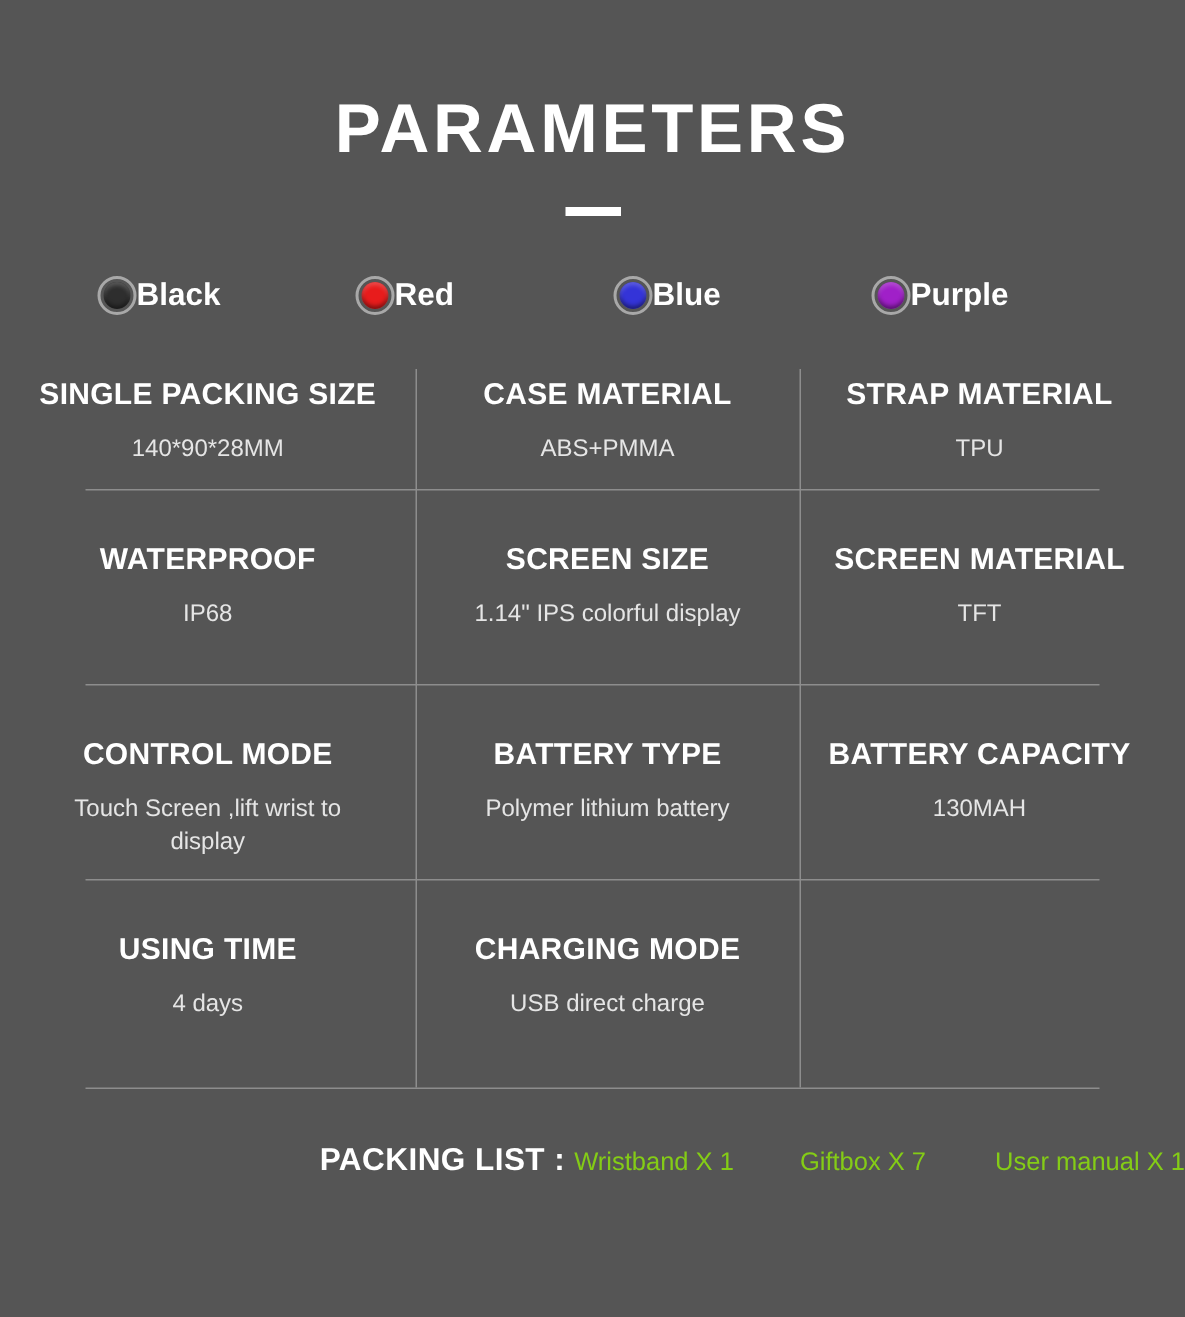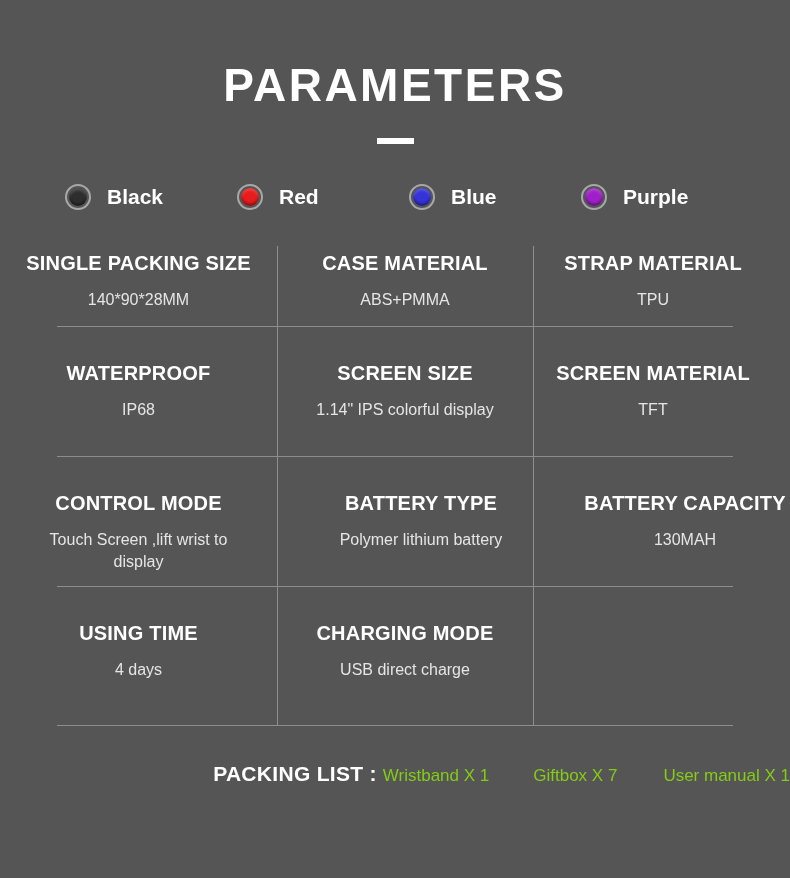--- a/index.html
+++ b/index.html
@@ -61,21 +61,21 @@
   }
   .swatch-inner {
     position: absolute;
     left: 2px;
     top: 2px;
     right: 2px;
     bottom: 2px;
     border-radius: 50%;
   }
   .color-label {
-    margin-left: 16px;
+    margin-left: 0;
     font-size: 21px;
     font-weight: bold;
     color: #ffffff;
     white-space: nowrap;
   }
 
   
   .spec-grid {
     position: relative;
     margin-top: 22px;
@@ -86,21 +86,21 @@
     position: relative;
     z-index: 2;
   }
   .spec-row {
     display: flex;
     width: 790px;
     box-sizing: border-box;
   }
   .spec-row.r1 { height: 94px; }
   .spec-row.r2 { height: 130px; }
-  .spec-row.r3 { height: 130px; gap: 16px; }
+  .spec-row.r3 { height: 130px; }
   .spec-row.r4 { height: 130px; }
 
   .spec-cell {
     flex: 0 0 auto;
     display: flex;
     flex-direction: column;
     align-items: center;
     justify-content: flex-start;
     box-sizing: border-box;
     padding: 0 28px;

